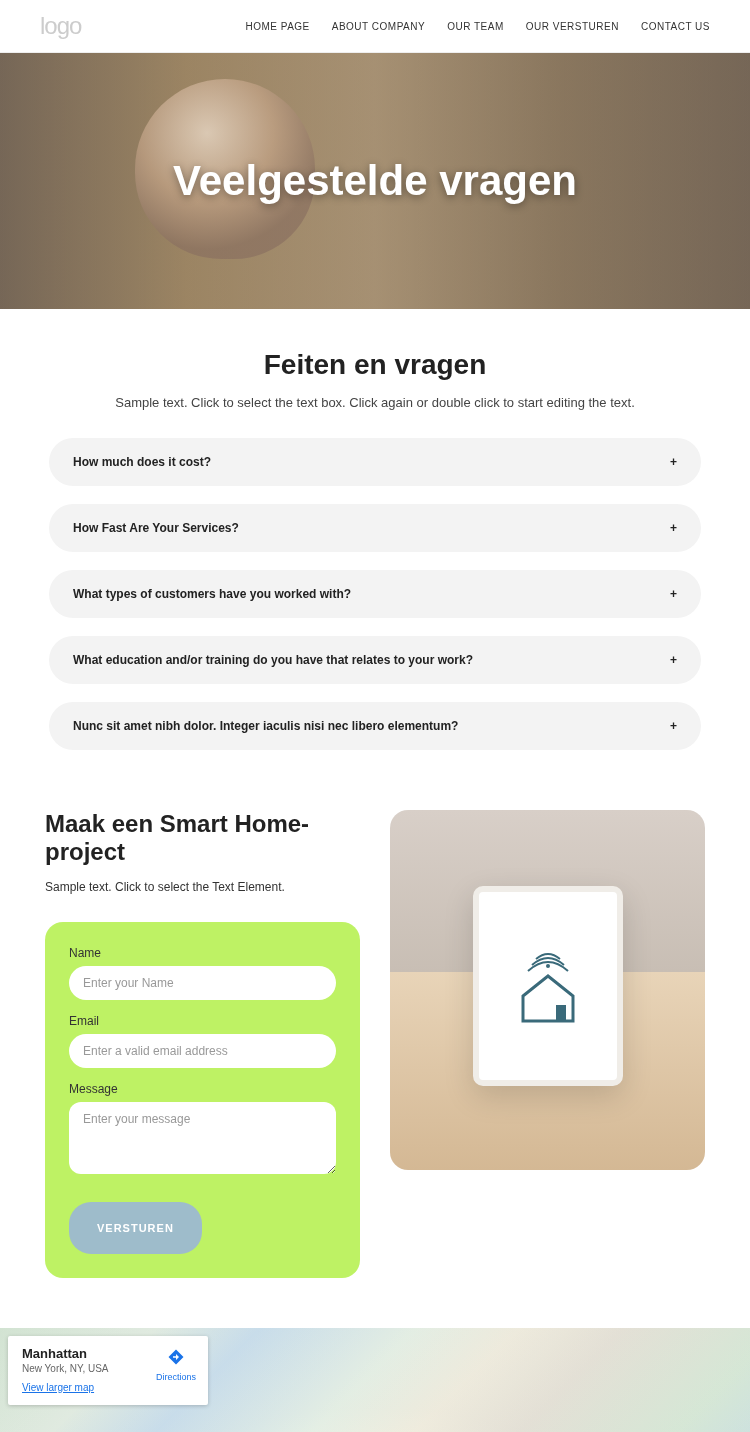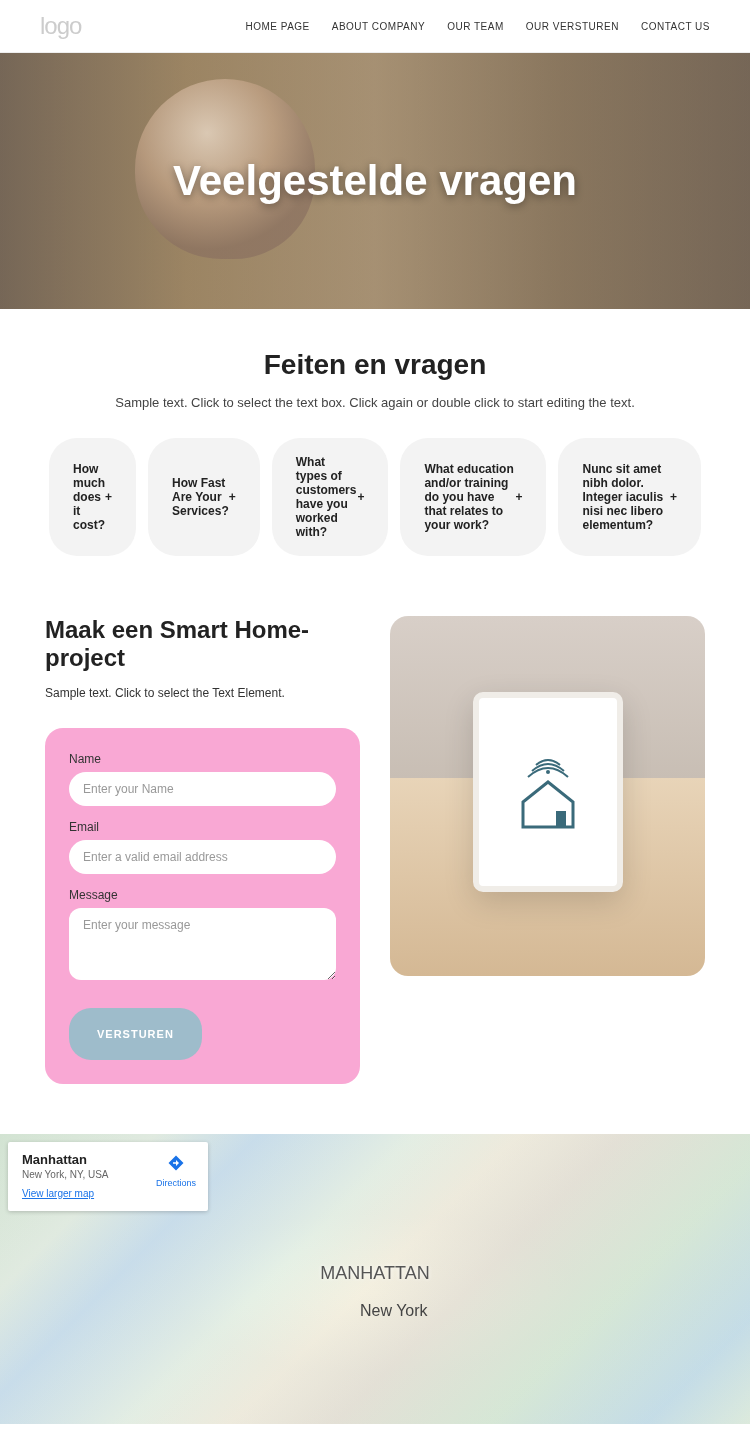--- a/index.html
+++ b/index.html
@@ -7,29 +7,29 @@
 .header { display: flex; justify-content: space-between; align-items: center; padding: 12px 40px; border-bottom: 1px solid #eee; }
 .logo { font-size: 24px; color: #ccc; font-weight: 400; letter-spacing: -1px; }
 .nav { display: flex; gap: 22px; }
 .nav a { font-size: 10px; color: #333; text-decoration: none; letter-spacing: 0.5px; font-weight: 500; }
 .hero { height: 256px; background: linear-gradient(rgba(80,70,60,0.35), rgba(80,70,60,0.35)), linear-gradient(90deg, #8a7865 0%, #c4a678 25%, #d4b890 50%, #a89070 75%, #8a7865 100%); display: flex; align-items: center; justify-content: center; position: relative; overflow: hidden; }
 .hero::before { content:""; position:absolute; left:18%; top:10%; width:180px; height:180px; background: radial-gradient(circle at 40% 30%, #f4e4d4 0%, #c4a488 40%, #8a7060 70%); border-radius: 50% 50% 45% 48%; opacity:0.7; }
 .hero h1 { position:relative; font-size: 42px; color: #fff; font-weight: 700; text-shadow: 0 2px 8px rgba(0,0,0,0.4); z-index:2; }
 .faq-section { padding: 40px 49px 60px; text-align: center; }
 .faq-section h2 { font-size: 28px; font-weight: 700; margin-bottom: 14px; color: #222; }
 .faq-section p { font-size: 13px; color: #444; margin-bottom: 28px; }
-.accordion { display: flex; flex-direction: row; gap: 12px; }
+.accordion { display: flex; flex-direction: column; gap: 18px; }
 .acc-item { background: #f3f3f3; border-radius: 28px; padding: 17px 24px; display: flex; justify-content: space-between; align-items: center; text-align: left; cursor: pointer; }
 .acc-item span { font-size: 12px; font-weight: 700; color: #222; }
 .acc-plus { color: #999; font-size: 14px; font-weight: 300; }
 .contact-section { padding: 0 45px 50px; display: flex; gap: 30px; align-items: flex-start; }
 .contact-left { flex: 1; }
 .contact-left h2 { font-size: 24px; font-weight: 700; margin-bottom: 14px; color: #222; }
 .contact-left > p { font-size: 12px; color: #333; margin-bottom: 28px; }
-.form-box { background: #f9a8d4; border-radius: 18px; padding: 24px; }
+.form-box { background: #bef264; border-radius: 18px; padding: 24px; }
 .form-box label { display: block; font-size: 12px; color: #333; margin-bottom: 6px; margin-top: 14px; }
 .form-box label:first-child { margin-top: 0; }
 .form-box input, .form-box textarea { width: 100%; padding: 10px 14px; border: none; border-radius: 18px; font-size: 12px; font-family: inherit; background: #fff; color: #333; }
 .form-box input::placeholder, .form-box textarea::placeholder { color: #999; }
 .form-box textarea { height: 72px; resize: vertical; border-radius: 12px; }
 .submit-btn { margin-top: 24px; background: #9ebccb; color: #fff; border: none; padding: 20px 28px; border-radius: 22px; font-size: 11px; font-weight: 600; letter-spacing: 1px; cursor: pointer; }
 .contact-right { flex: 1; }
 .device-img { width: 100%; height: 360px; border-radius: 18px; background: linear-gradient(180deg, #d8cfc8 0%, #c8beb4 45%, #e8d4b8 45%, #d4b894 100%); position: relative; overflow: hidden; }
 .tablet { position: absolute; left: 50%; top: 50%; transform: translate(-50%, -52%); width: 150px; height: 200px; background: #fff; border: 6px solid #f0ede8; border-radius: 10px; display: flex; align-items: center; justify-content: center; box-shadow: 0 10px 30px rgba(0,0,0,0.15); }
 .tablet svg { width: 80px; height: 90px; }

